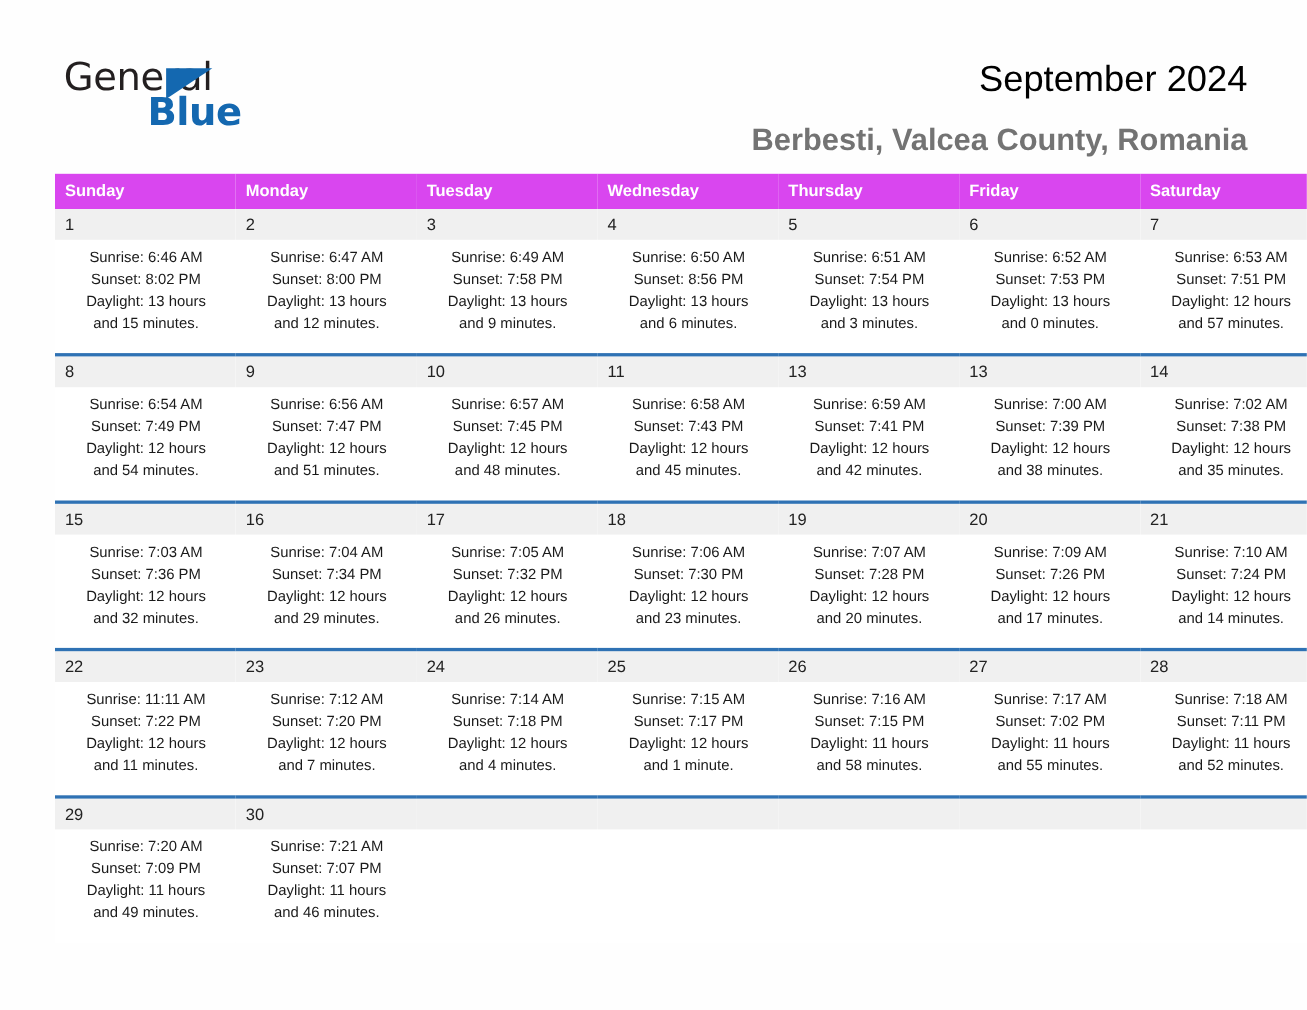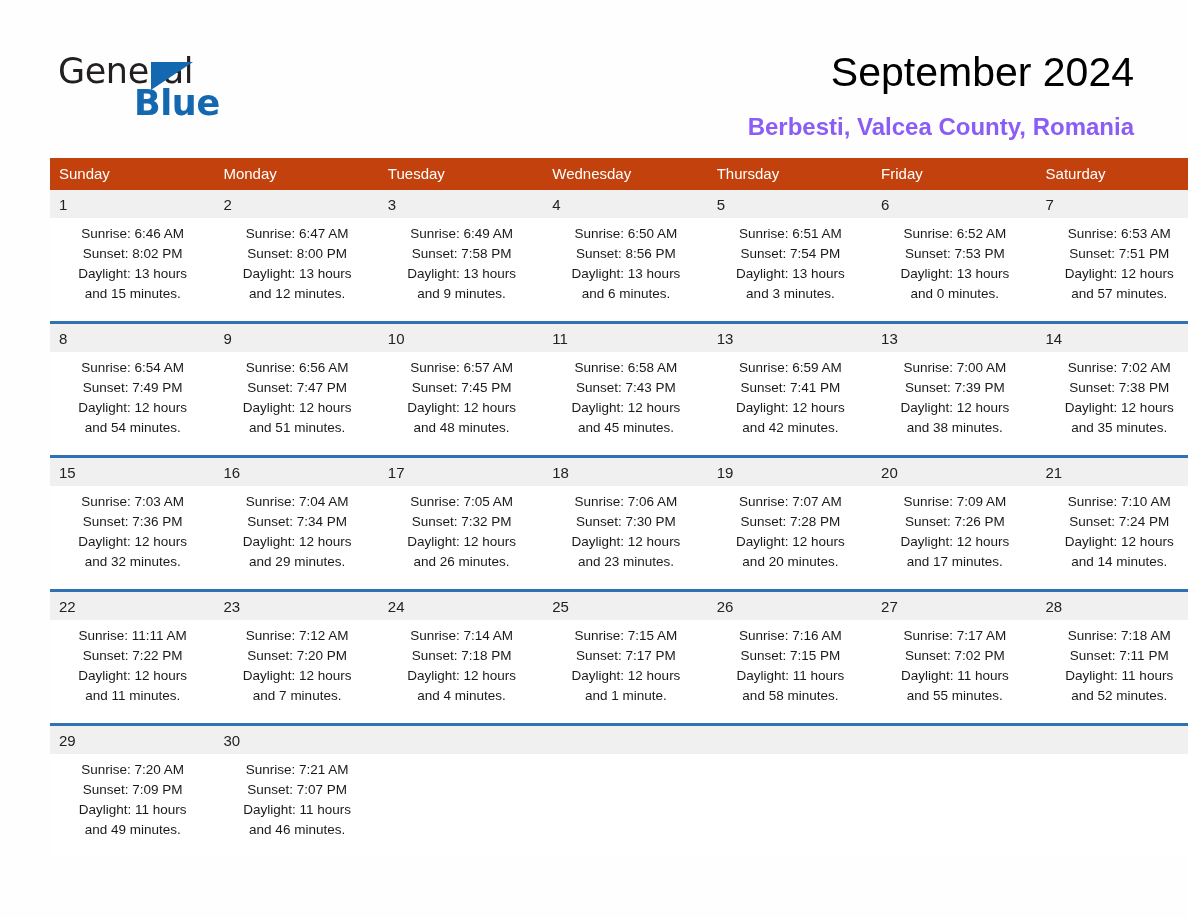--- a/index.html
+++ b/index.html
@@ -64,53 +64,53 @@
     letter-spacing: -0.4px;
     color: #1468b0;
     font-family: "DejaVu Sans", "Liberation Sans", sans-serif;
     font-weight: 700;
     line-height: 38px;
   }
   .title {
     position: absolute;
     right: 54px;
     top: 48px;
-    font-size: 41px;
+    font-size: 33px;
     font-weight: 400;
     color: #000;
     text-align: center;
     line-height: 48px;
     white-space: nowrap;
   }
   .subtitle {
     position: absolute;
     right: 54px;
     top: 114px;
-    font-size: 24px;
+    font-size: 28px;
     font-weight: 700;
-    color: #8b5cf6;
+    color: #737373;
     text-align: left;
     line-height: 26px;
     white-space: nowrap;
   }
 
   
   .calendar {
     position: absolute;
     left: 50px;
     top: 158px;
     width: 1088px;
     border-collapse: collapse;
     table-layout: fixed;
   }
   .calendar th {
-    background: #c2410c;
+    background: #d946ef;
     color: #ffffff;
     font-size: 15px;
-    font-weight: 400;
+    font-weight: 700;
     text-align: left;
     padding: 7px 0 8px 9px;
     border: none;
     width: 155.43px;
   }
   .calendar td {
     vertical-align: top;
     padding: 0;
     border: none;
     border-top: 3px solid #2f72b4;

